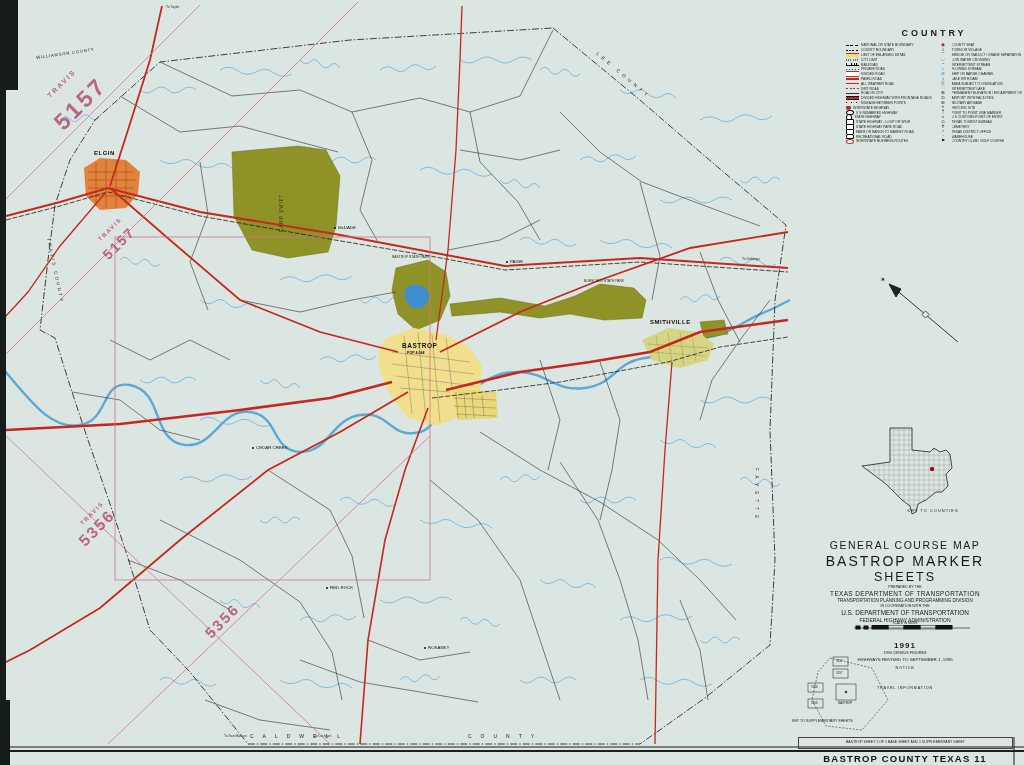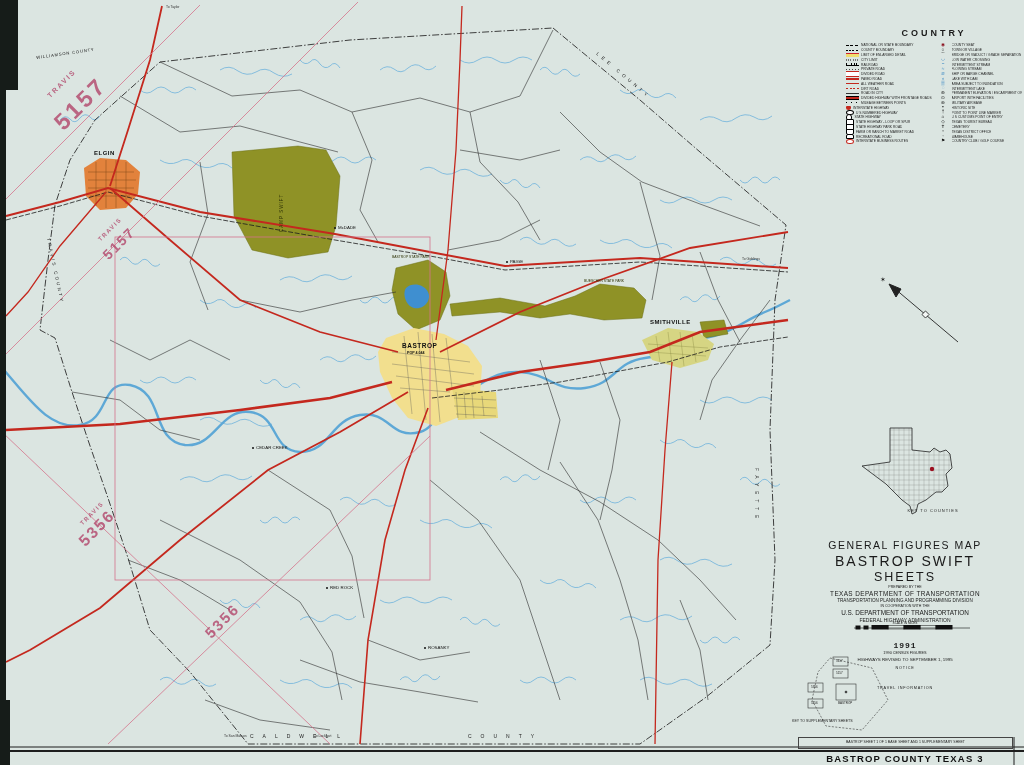--- a/index.html
+++ b/index.html
@@ -561,37 +561,37 @@
             </span>
             <span class="lbl">COUNTRY CLUB / GOLF COURSE</span>
           </div>
         </div>
     </div>
   </div>
 
   <div class="cap" style="left:858px;top:508px;width:150px;font-size:4px;letter-spacing:1px;">KEY TO COUNTIES</div>
 
   <div id="titleblock">
-    <div style="top:539px;font-size:10.5px;letter-spacing:1.5px;">GENERAL FIGURES MAP</div>
-    <div style="top:553px;font-size:14px;letter-spacing:2px;">BASTROP SWIFT</div>
+    <div style="top:539px;font-size:10.5px;letter-spacing:1.5px;">GENERAL COURSE MAP</div>
+    <div style="top:553px;font-size:14px;letter-spacing:2px;">BASTROP MARKER</div>
     <div style="top:570px;font-size:12.5px;letter-spacing:2px;">SHEETS</div>
     <div style="top:585px;font-size:3.6px;">PREPARED BY THE</div>
     <div style="top:590px;font-size:6.4px;letter-spacing:.4px;">TEXAS DEPARTMENT OF TRANSPORTATION</div>
     <div style="top:598px;font-size:4.6px;">TRANSPORTATION PLANNING AND PROGRAMMING DIVISION</div>
     <div style="top:604px;font-size:3.6px;">IN COOPERATION WITH THE</div>
     <div style="top:609px;font-size:6.4px;">U.S. DEPARTMENT OF TRANSPORTATION</div>
     <div style="top:617px;font-size:5px;">FEDERAL HIGHWAY ADMINISTRATION</div>
     <div style="top:621px;font-size:3.2px;">SCALE IN MILES</div>
-    <div style="top:641px;font-size:8px;font-weight:bold;letter-spacing:1px;font-family:Liberation Mono, monospace;">1991</div>
+    <div style="top:641px;font-size:8px;font-weight:bold;letter-spacing:1px;">1991</div>
     <div style="top:651px;font-size:3.8px;">1990 CENSUS FIGURES</div>
     <div style="top:657px;font-size:4.4px;">HIGHWAYS REVISED TO SEPTEMBER 1, 1995</div>
     <div style="top:666px;font-size:3.8px;letter-spacing:.8px;">NOTICE</div>
     <div id="notice-lines" style="top:670px;font-size:2.9px;line-height:3.2px;"></div>
     <div style="top:686px;font-size:3.8px;letter-spacing:.8px;">TRAVEL INFORMATION</div>
     <div id="travel-lines" style="top:690.5px;font-size:2.8px;line-height:3.1px;"></div>
     <div id="projection-lines" style="top:722px;font-size:2.8px;line-height:3.2px;"></div>
   </div>
 
   <div class="cap" style="left:792px;top:719px;width:90px;font-size:3.6px;text-align:left;">KEY TO SUPPLEMENTARY SHEETS</div>
 
   <div id="sheetnote">BASTROP SHEET 1 OF 1 BASE SHEET AND 1 SUPPLEMENTARY SHEET</div>
-  <div id="bottomtitle">BASTROP COUNTY TEXAS 3</div>
+  <div id="bottomtitle">BASTROP COUNTY TEXAS 11</div>
 </div>
 
 </body></html>

